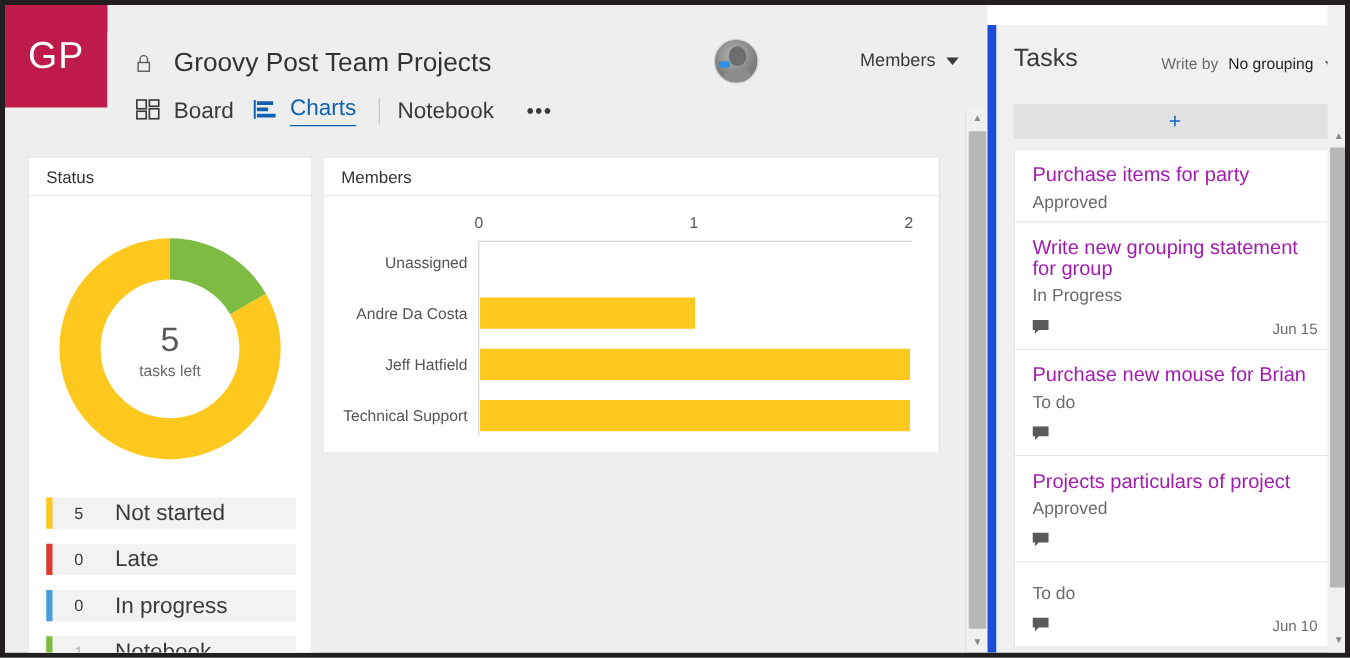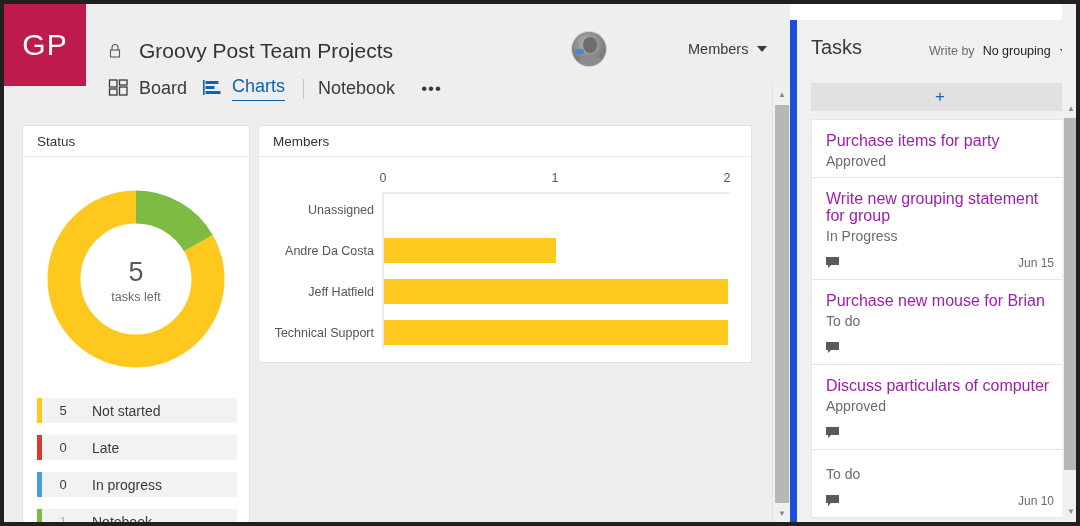--- a/index.html
+++ b/index.html
@@ -196,21 +196,21 @@
     flex: 0 0 5px;
   }
   .legend-count {
     width: 42px;
     text-align: center;
     font-size: 13px;
     color: #3b3a39;
   }
   .legend-count.dim { color: #b3b3b3; }
   .legend-name {
-    font-size: 14px;
+    font-size: 18px;
     color: #3b3a39;
     padding-left: 8px;
   }
   
   #bars-wrap {
     position: absolute;
     left: 0; top: 31px;
     width: 492px; height: 205px;
   }
   #scroll-v {
@@ -517,21 +517,21 @@
           <span>
             <svg width="13" height="11" viewBox="0 0 13 11">
                 <path d="M0 0h13v8H5l-3 3V8H0z" fill="#5a5a5a"></path>
               </svg>
           </span>
           <span class="task-date"></span>
         </div>
       </div>
 
       <div class="task-card">
-        <div class="task-title">Discuss particulars of computer</div>
+        <div class="task-title">Projects particulars of project</div>
         <div class="task-status">Approved</div>
         <div class="task-foot">
           <span>
             <svg width="13" height="11" viewBox="0 0 13 11">
                 <path d="M0 0h13v8H5l-3 3V8H0z" fill="#5a5a5a"></path>
               </svg>
           </span>
           <span class="task-date"></span>
         </div>
       </div>

